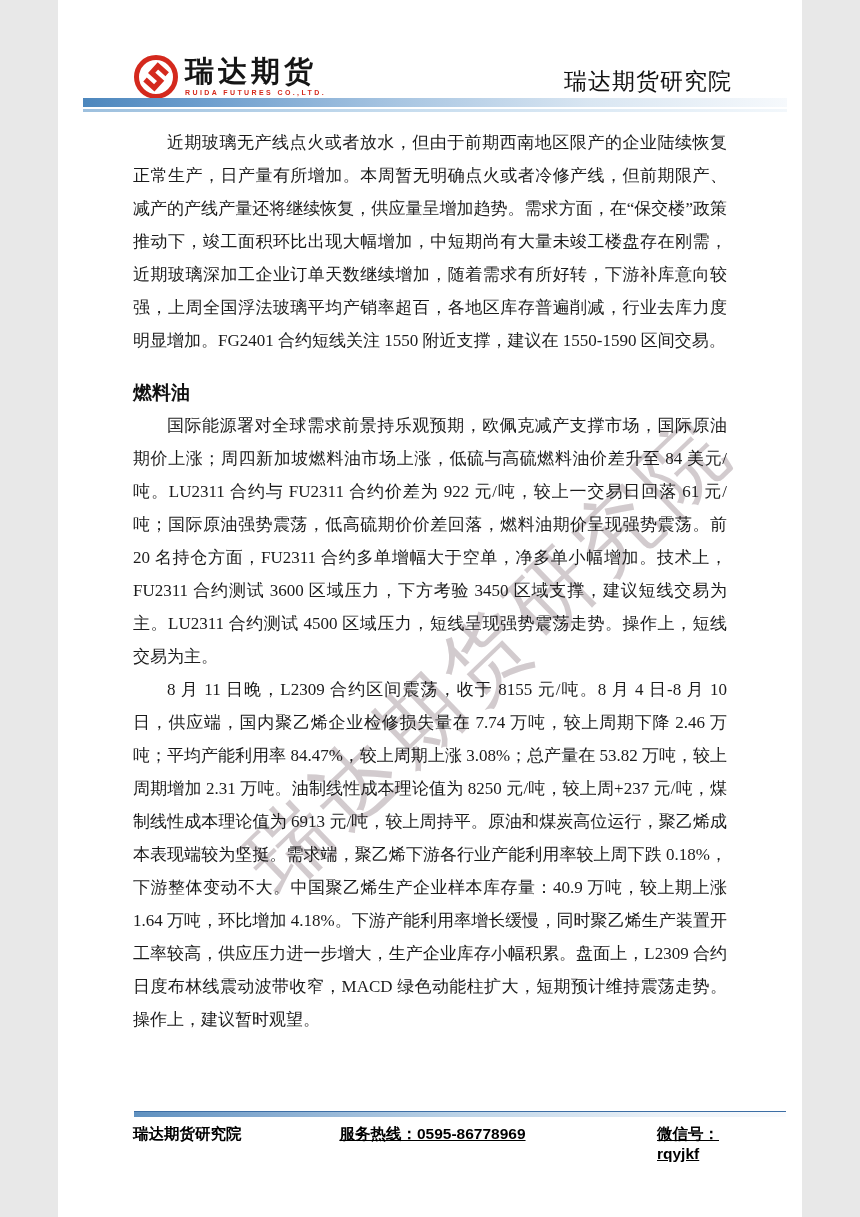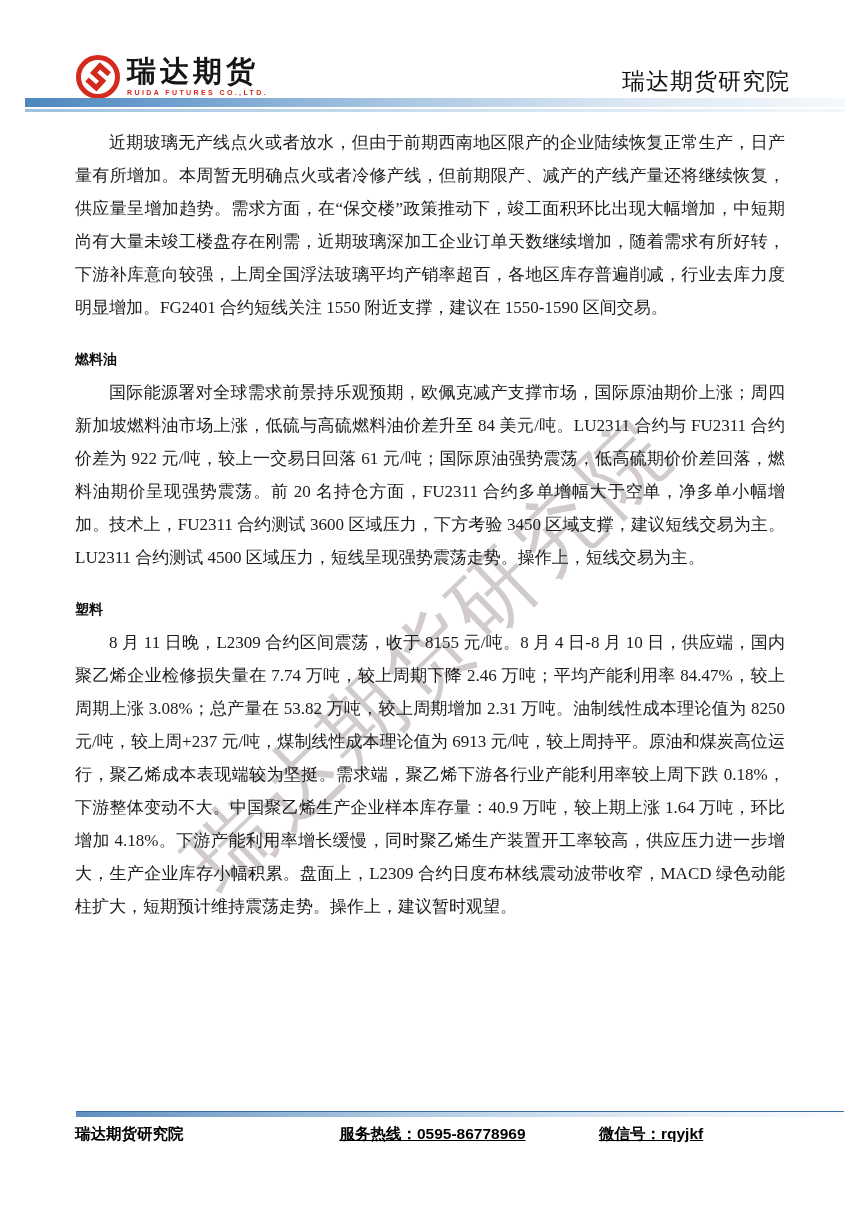--- a/index.html
+++ b/index.html
@@ -1,18 +1,18 @@
 <!DOCTYPE html>
 <html><head>
 <meta charset="utf-8">
 <style>
   html, body { margin: 0; padding: 0; background: #e8e8e8; }
   .page {
     position: relative;
-    width: 860px;
+    width: 744px;
     height: 1217px;
     margin: 0 auto;
     background: #ffffff;
     overflow: hidden;
     font-family: "Liberation Serif", "DejaVu Serif", serif;
     color: #1b1b1b;
   }
 
   
   .logo-block {
@@ -87,21 +87,21 @@
   }
   .para {
     margin: 0;
     font-size: 17px;
     line-height: 33px;
     text-align: justify;
     text-indent: 2em;
   }
   .section-title {
     margin: 19px 0 0 0;
-    font-size: 14px;
+    font-size: 19px;
     font-weight: bold;
     line-height: 33px;
     color: #111;
   }
 
   
   .footer-bar {
     position: absolute;
     left: 76px; right: 16px; top: 1111px;
     height: 5px;
@@ -147,21 +147,20 @@
   </div>
 
   <div class="watermark">瑞达期货研究院</div>
 
   <div class="content">
     <p class="para">近期玻璃无产线点火或者放水，但由于前期西南地区限产的企业陆续恢复正常生产，日产量有所增加。本周暂无明确点火或者冷修产线，但前期限产、减产的产线产量还将继续恢复，供应量呈增加趋势。需求方面，在“保交楼”政策推动下，竣工面积环比出现大幅增加，中短期尚有大量未竣工楼盘存在刚需，近期玻璃深加工企业订单天数继续增加，随着需求有所好转，下游补库意向较强，上周全国浮法玻璃平均产销率超百，各地区库存普遍削减，行业去库力度明显增加。FG2401 合约短线关注 1550 附近支撑，建议在 1550-1590 区间交易。</p>
 
     <h2 class="section-title">燃料油</h2>
     <p class="para">国际能源署对全球需求前景持乐观预期，欧佩克减产支撑市场，国际原油期价上涨；周四新加坡燃料油市场上涨，低硫与高硫燃料油价差升至 84 美元/吨。LU2311 合约与 FU2311 合约价差为 922 元/吨，较上一交易日回落 61 元/吨；国际原油强势震荡，低高硫期价价差回落，燃料油期价呈现强势震荡。前 20 名持仓方面，FU2311 合约多单增幅大于空单，净多单小幅增加。技术上，FU2311 合约测试 3600 区域压力，下方考验 3450 区域支撑，建议短线交易为主。LU2311 合约测试 4500 区域压力，短线呈现强势震荡走势。操作上，短线交易为主。</p>
 
-    <h2 class="section-title">塑料</h2>
     <p class="para">8 月 11 日晚，L2309 合约区间震荡，收于 8155 元/吨。8 月 4 日-8 月 10 日，供应端，国内聚乙烯企业检修损失量在 7.74 万吨，较上周期下降 2.46 万吨；平均产能利用率 84.47%，较上周期上涨 3.08%；总产量在 53.82 万吨，较上周期增加 2.31 万吨。油制线性成本理论值为 8250 元/吨，较上周+237 元/吨，煤制线性成本理论值为 6913 元/吨，较上周持平。原油和煤炭高位运行，聚乙烯成本表现端较为坚挺。需求端，聚乙烯下游各行业产能利用率较上周下跌 0.18%，下游整体变动不大。中国聚乙烯生产企业样本库存量：40.9 万吨，较上期上涨 1.64 万吨，环比增加 4.18%。下游产能利用率增长缓慢，同时聚乙烯生产装置开工率较高，供应压力进一步增大，生产企业库存小幅积累。盘面上，L2309 合约日度布林线震动波带收窄，MACD 绿色动能柱扩大，短期预计维持震荡走势。操作上，建议暂时观望。</p>
 
   </div>
 
   <div class="footer-bar"></div>
   <div class="footer-row">
     <span class="footer-left">瑞达期货研究院</span>
     <span class="footer-center">服务热线：0595-86778969</span>
     <span class="footer-right">微信号：rqyjkf</span>
   </div>

